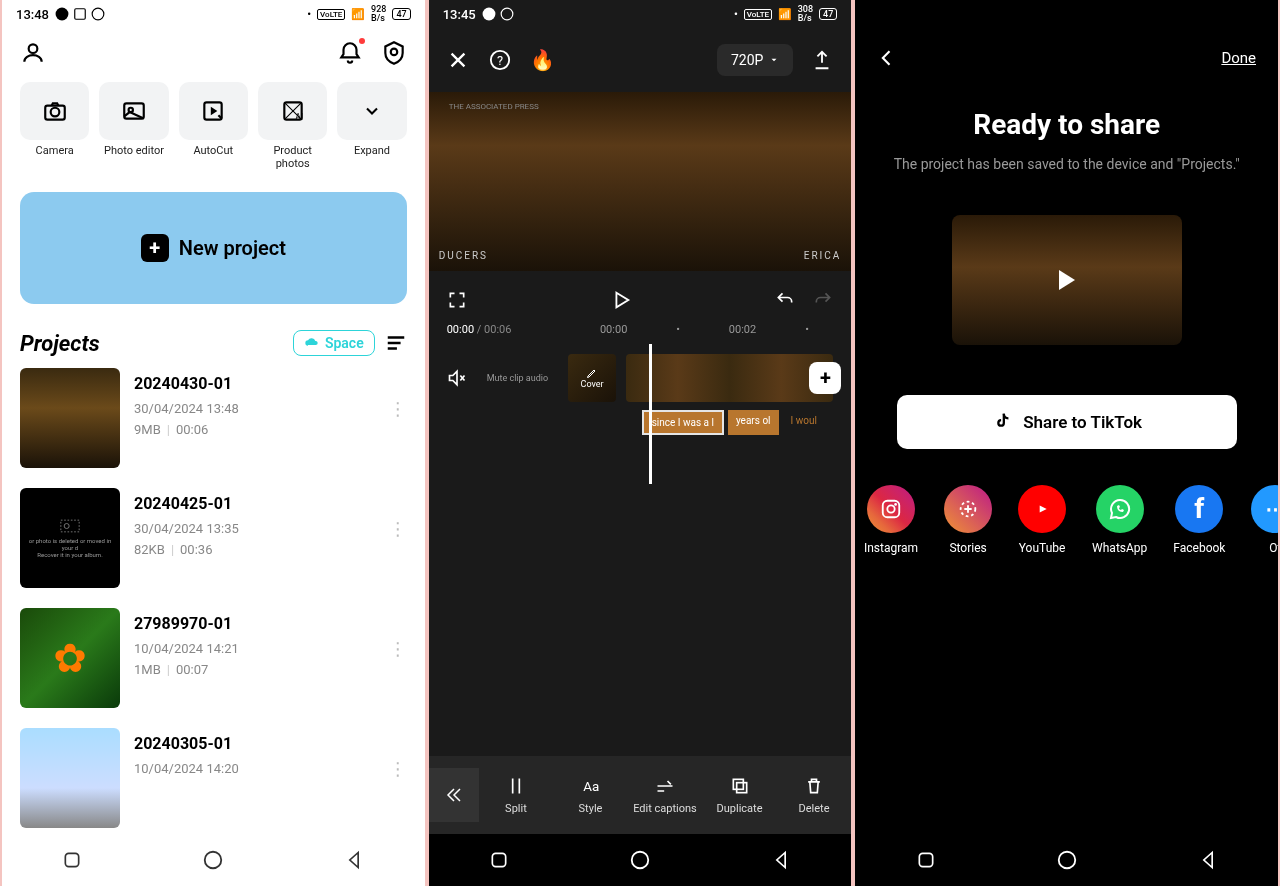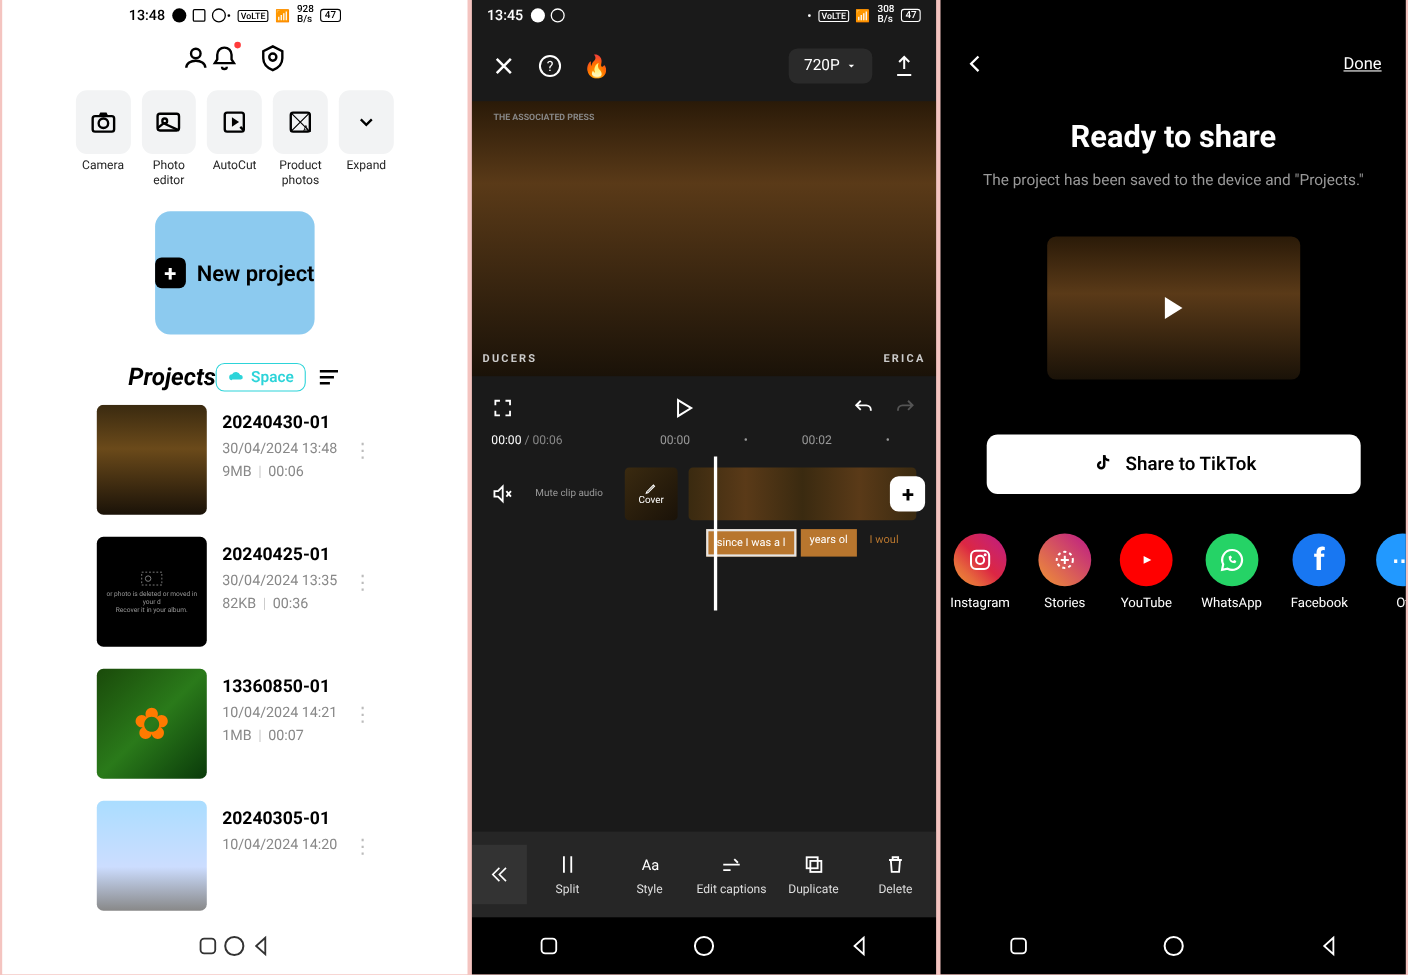--- a/index.html
+++ b/index.html
@@ -1,18 +1,18 @@
 <!DOCTYPE html>
 <html><head>
 <meta charset="utf-8">
 <style>
 * { margin: 0; padding: 0; box-sizing: border-box; font-family: -apple-system, BlinkMacSystemFont, 'Segoe UI', Roboto, sans-serif; }
 body { background: #f4c4c0; display: flex; width: 1280px; height: 886px; overflow: hidden; }
 .phone { flex: 1; margin: 0 2px; display: flex; flex-direction: column; overflow: hidden; }
-.phone1 { background: #fff; color: #000; align-items: center; }
+.phone1 { background: #fff; color: #000; }
 .phone2 { background: #1a1a1a; color: #fff; }
 .phone3 { background: #000; color: #fff; }
 
 
 .statusbar { display: flex; justify-content: space-between; align-items: center; padding: 4px 14px; font-size: 13px; font-weight: 500; height: 28px; }
 .statusbar .left, .statusbar .right { display: flex; align-items: center; gap: 6px; }
 .statusbar .right { font-size: 11px; }
 .sb-icons { display: flex; gap: 4px; align-items: center; }
 
 
@@ -54,21 +54,21 @@
 
 .navbar { display: flex; justify-content: space-around; align-items: center; padding: 14px 0; }
 .nav-btn { width: 24px; height: 24px; display: flex; align-items: center; justify-content: center; }
 
 
 .p2-header { display: flex; justify-content: space-between; align-items: center; padding: 16px 18px; }
 .p2-header .left-icons { display: flex; gap: 20px; align-items: center; }
 .p2-header .right-icons { display: flex; gap: 18px; align-items: center; }
 .quality-btn { background: #2a2a2a; padding: 8px 14px; border-radius: 8px; font-size: 14px; display: flex; align-items: center; gap: 6px; }
 
-.preview { height: 250px; background: linear-gradient(180deg, #2a1a08 0%, #5a3a18 30%, #1a1208 100%); position: relative; display: flex; align-items: center; justify-content: center; font-weight: bold; }
+.preview { height: 179px; background: linear-gradient(180deg, #2a1a08 0%, #5a3a18 30%, #1a1208 100%); position: relative; display: flex; align-items: center; justify-content: center; }
 .preview-text { position: absolute; bottom: 10px; left: 10px; font-size: 10px; color: #ccc; letter-spacing: 2px; }
 .preview-text2 { position: absolute; bottom: 10px; right: 10px; font-size: 10px; color: #ccc; letter-spacing: 2px; }
 .preview-watermark { position: absolute; top: 10px; left: 20px; font-size: 8px; color: #888; }
 
 .controls { display: flex; justify-content: space-between; align-items: center; padding: 18px 18px 8px; }
 .ctrl-left, .ctrl-right { display: flex; gap: 18px; }
 .play-center {}
 
 .time-row { display: flex; padding: 4px 18px 18px; font-size: 11px; color: #888; gap: 24px; }
 .time-current { color: #fff; }
@@ -259,21 +259,21 @@
       <div class="proj-info">
         <div class="proj-name">20240425-01</div>
         <div class="proj-date">30/04/2024 13:35</div>
         <div class="proj-meta"><span>82KB</span><span class="sep">|</span><span>00:36</span></div>
       </div>
       <div class="proj-more">⋮</div>
     </div>
     <div class="proj-item">
       <div class="proj-thumb thumb-flower"></div>
       <div class="proj-info">
-        <div class="proj-name">13360850-01</div>
+        <div class="proj-name">27989970-01</div>
         <div class="proj-date">10/04/2024 14:21</div>
         <div class="proj-meta"><span>1MB</span><span class="sep">|</span><span>00:07</span></div>
       </div>
       <div class="proj-more">⋮</div>
     </div>
     <div class="proj-item">
       <div class="proj-thumb thumb-sky"></div>
       <div class="proj-info">
         <div class="proj-name">20240305-01</div>
         <div class="proj-date">10/04/2024 14:20</div>

